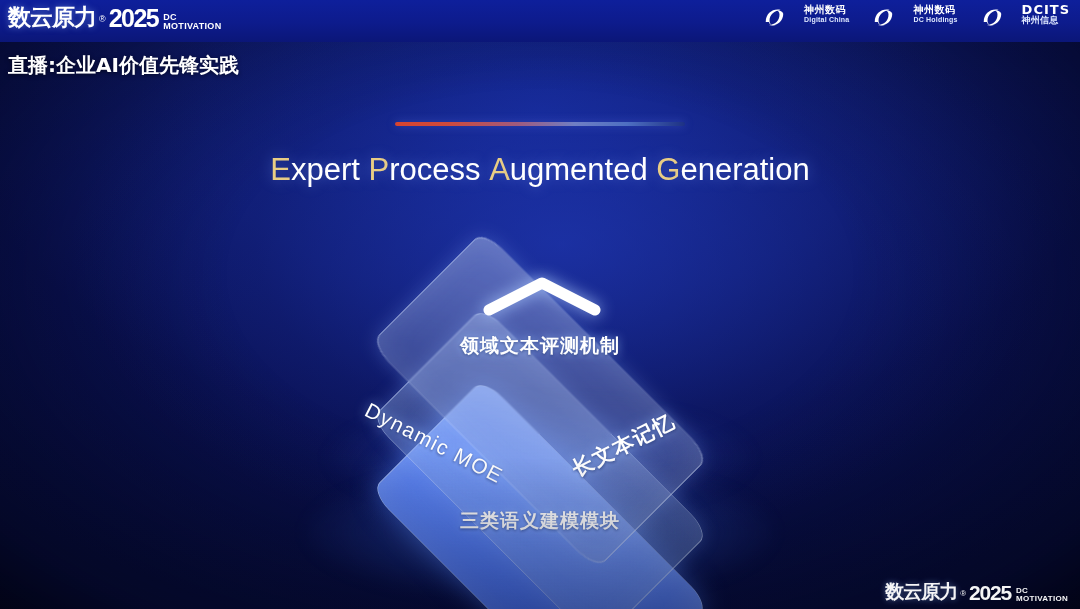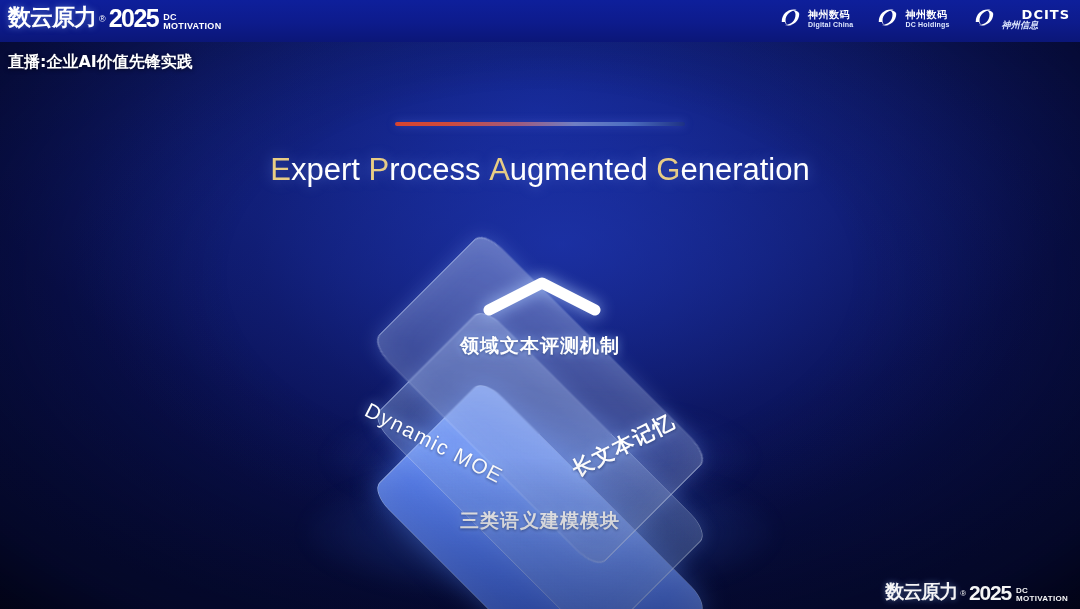--- a/index.html
+++ b/index.html
@@ -44,41 +44,41 @@
   #brand-logo .yr {
     font-size:25px; font-weight:700; letter-spacing:-1.5px;
     font-family:"Liberation Sans",sans-serif;
   }
   #brand-logo .sub { display:flex; flex-direction:column; line-height:9px; margin-left:2px; margin-bottom:2px; }
   #brand-logo .sub .a { font-size:9px; font-weight:700; letter-spacing:.3px; }
   #brand-logo .sub .b { font-size:9px; font-weight:700; letter-spacing:.3px; }
 
   #live-line {
     position:absolute; left:8px; top:52px;
-    font-size:16px; font-weight:700; color:#ffffff;
+    font-size:20px; font-weight:700; color:#ffffff;
     font-family:"DejaVu Sans","Liberation Sans",sans-serif;
     letter-spacing:0px; white-space:nowrap;
     text-shadow:0 1px 4px rgba(0,0,0,.6);
   }
 
   #partner-logos {
     position:absolute; right:10px; top:5px;
     display:flex; align-items:center; gap:22px;
   }
-  .plogo { display:flex; align-items:flex-end; gap:5px; }
+  .plogo { display:flex; align-items:flex-start; gap:17px; }
   .plogo .mark {
     width:25px; height:25px; position:relative; flex:none;
   }
   .plogo .mark svg { display:block; }
   .plogo .txt { display:flex; flex-direction:column; line-height:10px; }
   .plogo .txt .cn { font-size:10px; font-weight:700; color:#fff; letter-spacing:.5px;
                     font-family:"DejaVu Sans","Liberation Sans",sans-serif; }
   .plogo .txt .en { font-size:7px; font-weight:700; color:#dfe8ff; letter-spacing:.2px; }
-  .plogo.wide .txt .cn { font-size:13px; letter-spacing:1px;margin-left:20px; }
-  .plogo.wide .txt .en { font-size:9px;font-style:italic; }
+  .plogo.wide .txt .cn { font-size:13px; letter-spacing:1px; }
+  .plogo.wide .txt .en { font-size:9px; }
 
   
   #epag-title {
     position:absolute; left:0; top:54px; width:1080px; text-align:center;
     font-size:27px; font-weight:700; white-space:nowrap;
     font-family:"DejaVu Sans","Liberation Sans",sans-serif;
   }
   #epag-title .gold {
     color:#edd07e; letter-spacing:1px;
     text-shadow:0 0 10px rgba(230,190,90,.45);

